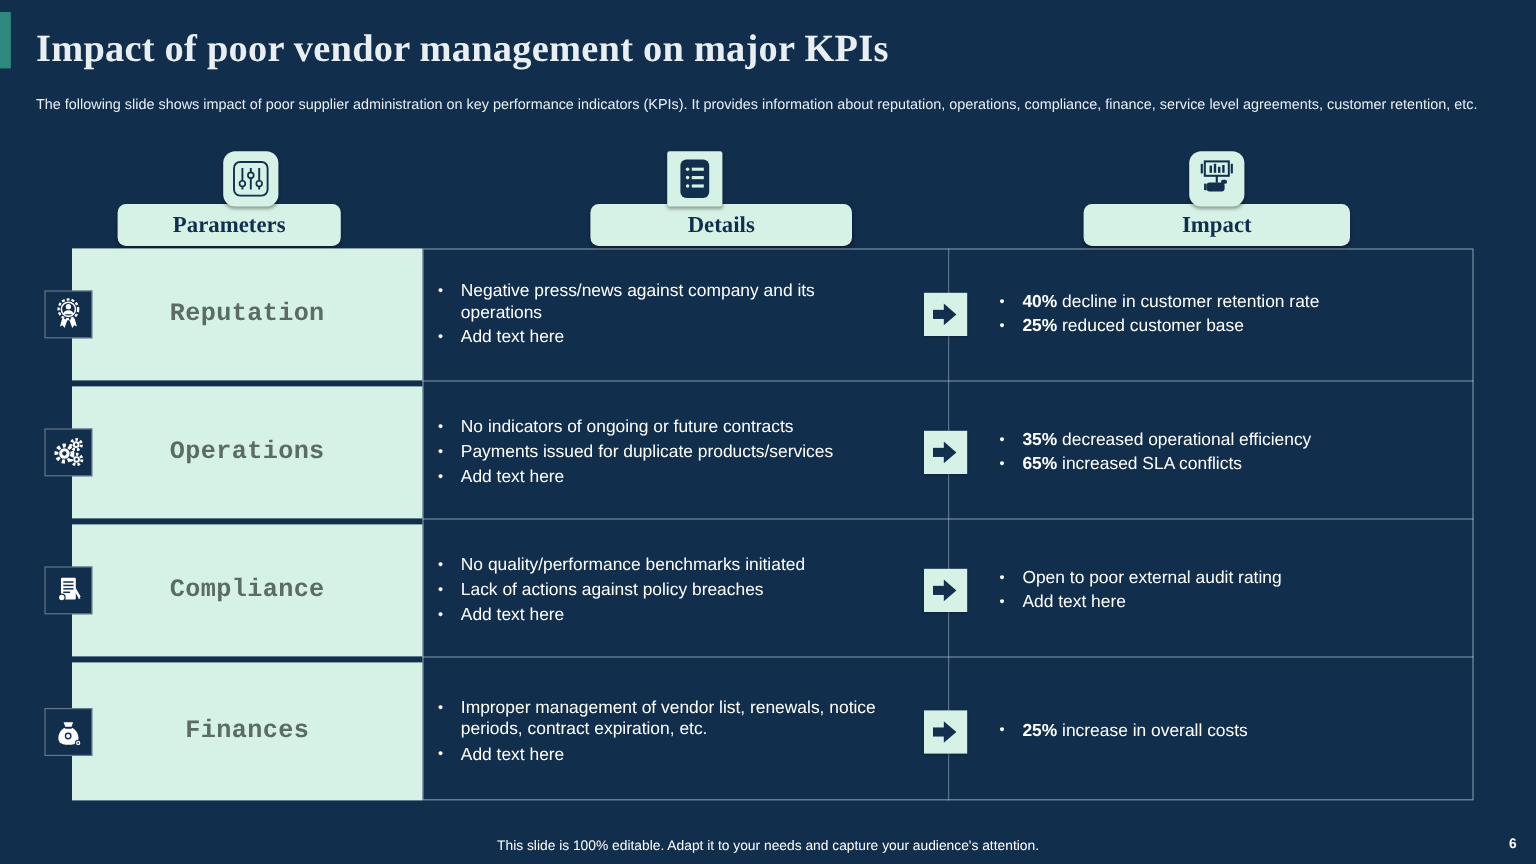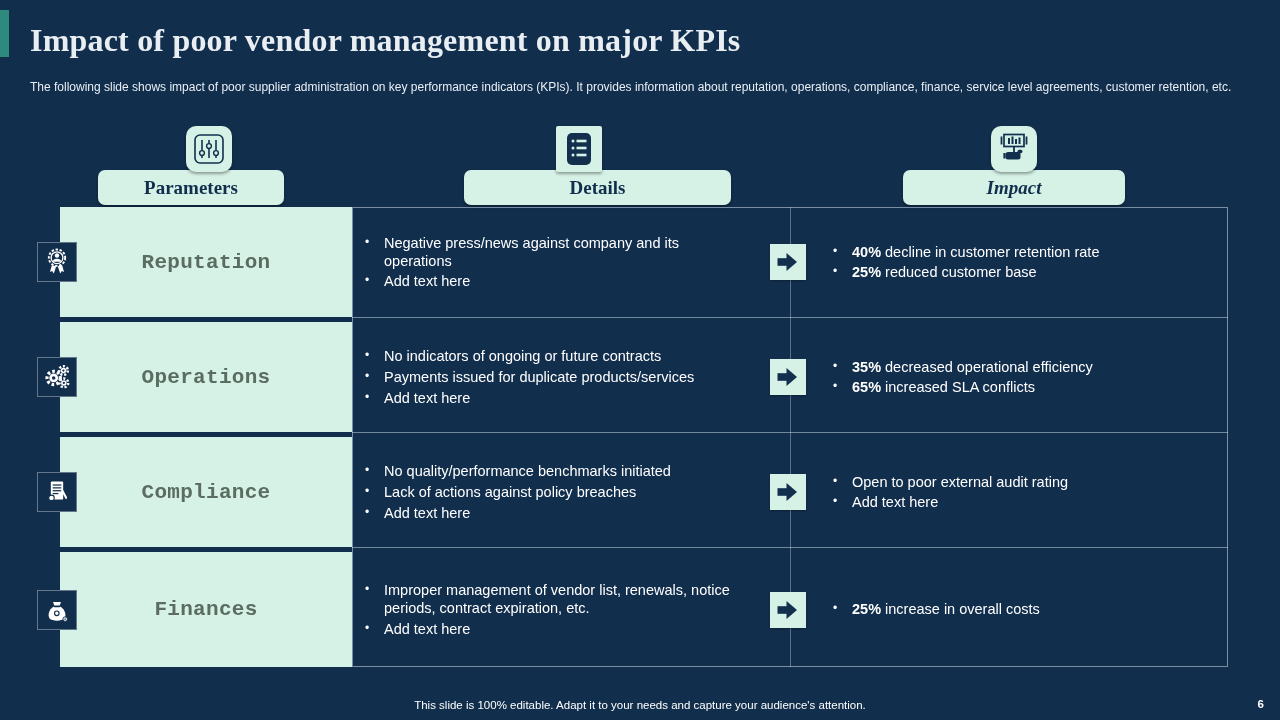--- a/index.html
+++ b/index.html
@@ -8,22 +8,22 @@
   .accent{position:absolute;left:0;top:10px;width:9px;height:47px;background:var(--teal,#2e8a7d);}
   .title{position:absolute;left:30px;top:22px;margin:0;font-family:"Liberation Serif",serif;
          font-weight:700;font-size:32px;letter-spacing:.2px;color:#e9eef3;}
   .subtitle{position:absolute;left:30px;top:80px;margin:0;width:1205px;font-size:12px;color:#e8eef4;}
 
   
   .tab{position:absolute;top:170px;height:35px;background:var(--mint,#d6f2e6);border-radius:7px;
        display:flex;align-items:center;justify-content:center;box-shadow:0 2px 3px rgba(0,0,0,.35);}
   .tab span{font-family:"Liberation Serif",serif;font-weight:700;font-size:19px;color:var(--navy,#122e4d);}
   .tab-parameters{left:98px;width:186px;}
-  .tab-details{left:464px;width:267px;}
-  .tab-impact{left:903px;width:222px;font-style:italic;}
+  .tab-details{left:492px;width:218px;}
+  .tab-impact{left:903px;width:222px;}
   .tab-icon{position:absolute;top:126px;width:46px;height:46px;background:var(--mint,#d6f2e6);
             border-radius:10px;display:flex;align-items:center;justify-content:center;
             box-shadow:0 2px 3px rgba(0,0,0,.35);}
   .icon-parameters{left:186px;}
   .icon-details{left:556px;border-radius:2px;}
   .icon-impact{left:991px;}
 
   
   .table{position:absolute;left:60px;top:207px;width:1168px;height:460px;}
   .grid-border{position:absolute;left:292px;top:0;width:876px;height:460px;box-sizing:border-box;

